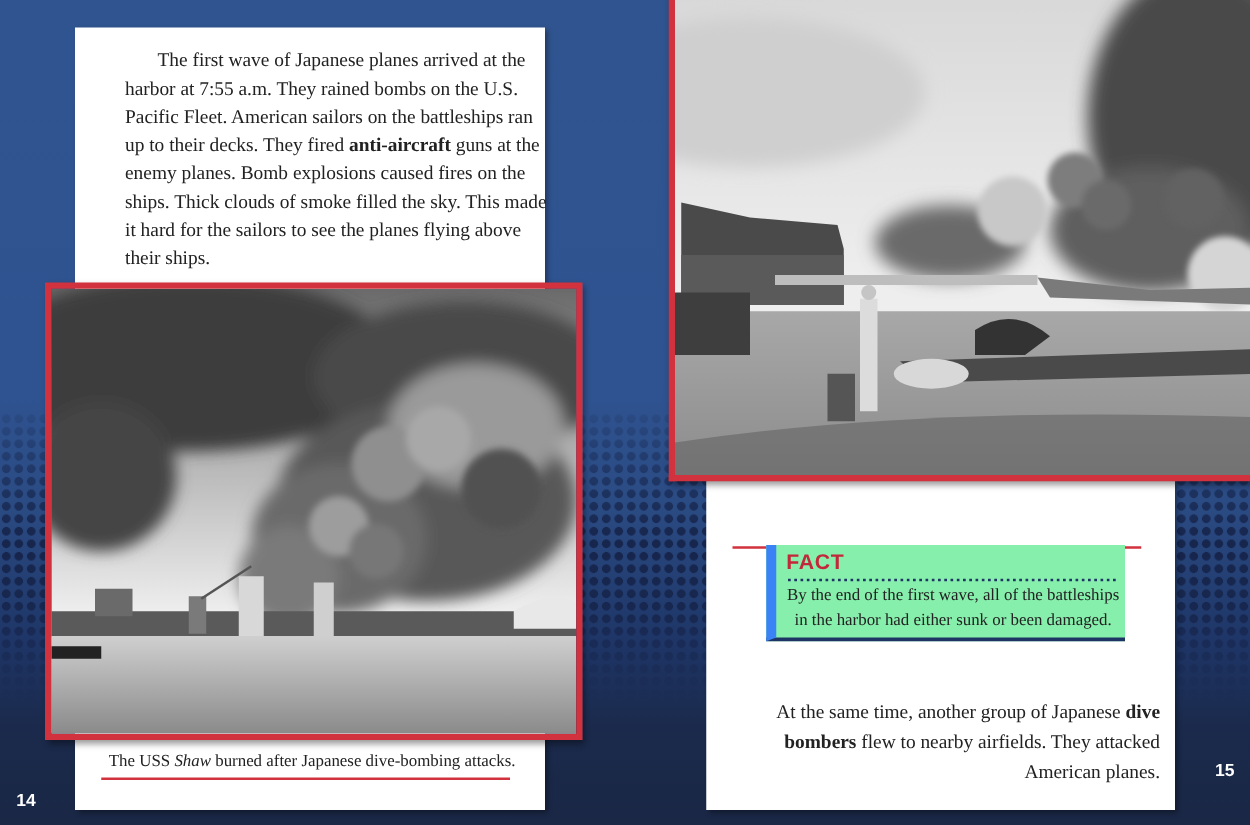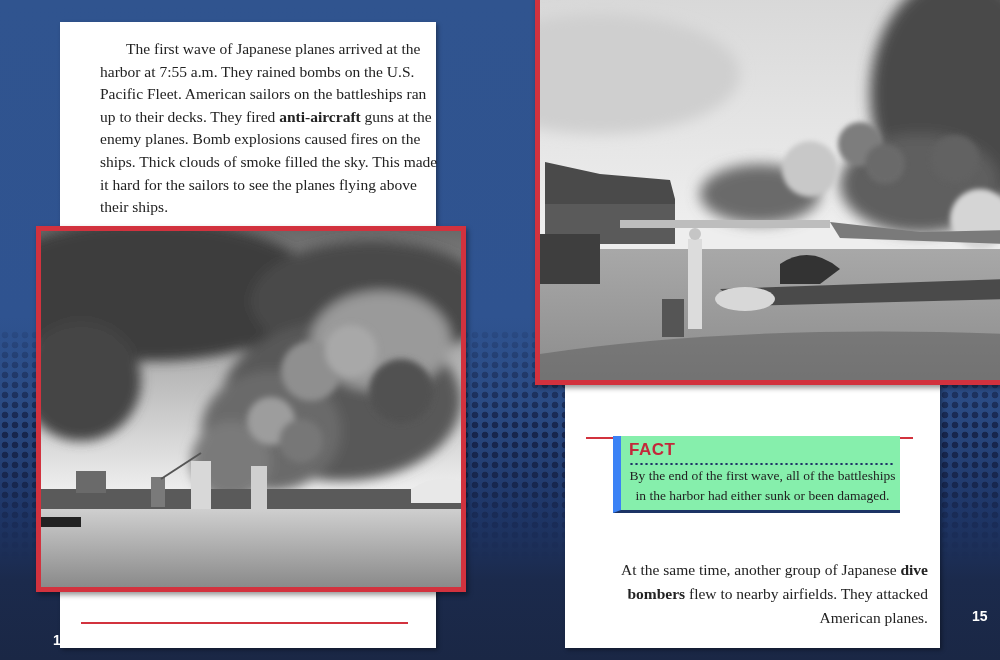--- a/index.html
+++ b/index.html
@@ -64,20 +64,23 @@
 <div class="bg-top"></div>
 <div class="halftone"></div>
 
 <div class="panel" style="left:60px; top:22px; width:376px; height:210px;">
   <p class="body-text indent" style="position:absolute; left:34px; top:10px; width:340px; margin:6px;">
     <span>The first wave of Japanese planes arrived at the harbor at 7:55 a.m. They rained bombs on the U.S. Pacific Fleet. American sailors on the battleships ran up to their decks. They fired </span><b>anti-aircraft</b><span> guns at the enemy planes. Bomb explosions caused fires on the ships. Thick clouds of smoke filled the sky. This made it hard for the sailors to see the planes flying above their ships.</span>
   </p>
 </div>
 
 <div class="panel" style="left:60px; top:570px; width:376px; height:78px;">
+  <div class="caption" style="position:absolute; left:27px; top:29px; width:340px;">
+    <span>The USS </span><i>Shaw</i><span> burned after Japanese dive-bombing attacks.</span>
+  </div>
   <div class="caption-rule" style="position:absolute; left:21px; top:52px; width:327px;"></div>
 </div>
 
 <div class="photo-frame" style="left:36px; top:226px; width:420px; height:356px;">
   <svg width="420" height="356" viewBox="0 0 420 356">
     <defs>
       <filter id="blur1">
           <feGaussianBlur stdDeviation="6"></feGaussianBlur>
         </filter>
       <filter id="blur2">
@@ -116,21 +119,21 @@
     <rect x="110" y="246" width="14" height="30" fill="#7a7a7a"></rect>
     <line x1="120" y1="248" x2="160" y2="222" stroke="#555" stroke-width="2"></line>
     <rect x="150" y="230" width="20" height="48" fill="#d8d8d8"></rect>
     <rect x="210" y="235" width="16" height="43" fill="#cfcfcf"></rect>
     <path d="M370 258 Q395 242 420 250 L420 272 L370 272 Z" fill="#e8e8e8"></path>
     <rect x="0" y="278" width="420" height="78" fill="url(#water1)"></rect>
     <path d="M0 286 L40 286 L40 296 L0 296 Z" fill="#222"></path>
   </svg>
 </div>
 
-<div class="page-num" style="left:13px; top:632px;margin-left:40px;">14</div>
+<div class="page-num" style="left:13px; top:632px;">14</div>
 
 <div class="panel" style="left:565px; top:382px; width:375px; height:266px;">
   <div class="caption-rule" style="position:absolute; left:21px; top:55px; width:327px;"></div>
   <p class="body-text indent" style="position:absolute; left:21px; top:176px; width:342px; margin:0; line-height:24px;text-align:right;">
     <span>At the same time, another group of Japanese </span><b>dive bombers</b><span> flew to nearby airfields. They attacked American planes.</span>
   </p>
 </div>
 
 <div class="fact-box">
   <div class="fact-title">FACT</div>

